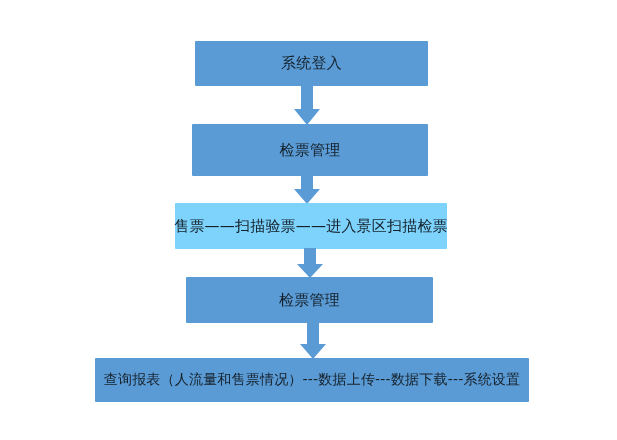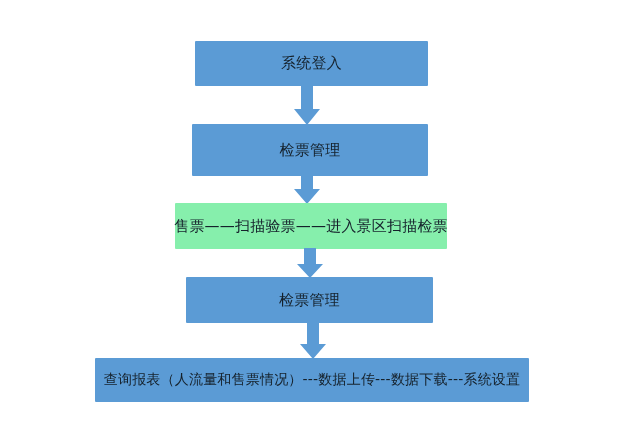--- a/index.html
+++ b/index.html
@@ -66,21 +66,21 @@
   </svg>
 
   <div class="node" id="node-1" style="background: rgb(91, 155, 213); color: rgb(21, 33, 43);">
     <span class="node-label">检票管理</span>
   </div>
 
   <svg class="arrow" id="arrow-1" viewBox="0 0 26 35" preserveAspectRatio="none">
     <polygon points="7,0 19,0 19,20 26,20 13,35 0,20 7,20" fill="#5B9BD5"></polygon>
   </svg>
 
-  <div class="node" id="node-2" style="background: #86efac; color: rgb(21, 33, 43);">
+  <div class="node" id="node-2" style="background: #7dd3fc; color: rgb(21, 33, 43);">
     <span class="node-label">售票——扫描验票——进入景区扫描检票</span>
   </div>
 
   <svg class="arrow" id="arrow-2" viewBox="0 0 26 30" preserveAspectRatio="none">
     <polygon points="7,0 19,0 19,16 26,16 13,30 0,16 7,16" fill="#5B9BD5"></polygon>
   </svg>
 
   <div class="node" id="node-3" style="background: rgb(91, 155, 213); color: rgb(21, 33, 43);">
     <span class="node-label">检票管理</span>
   </div>

